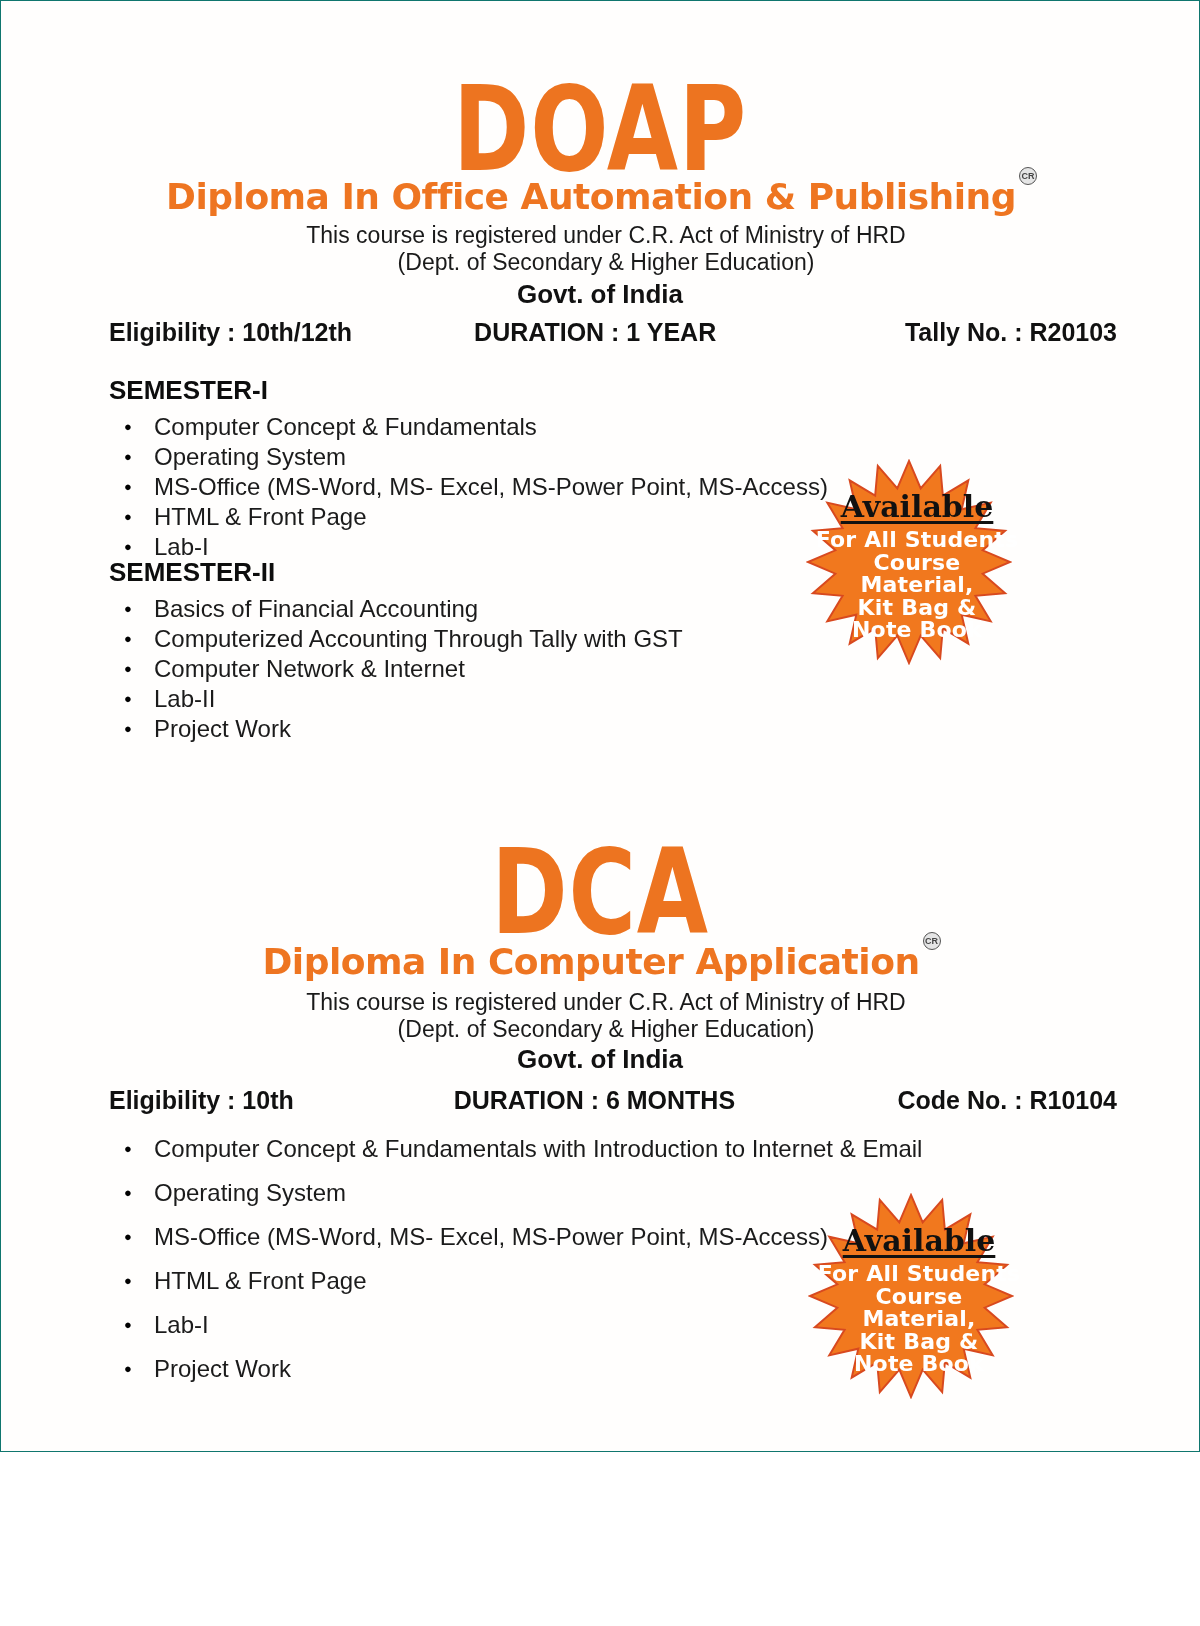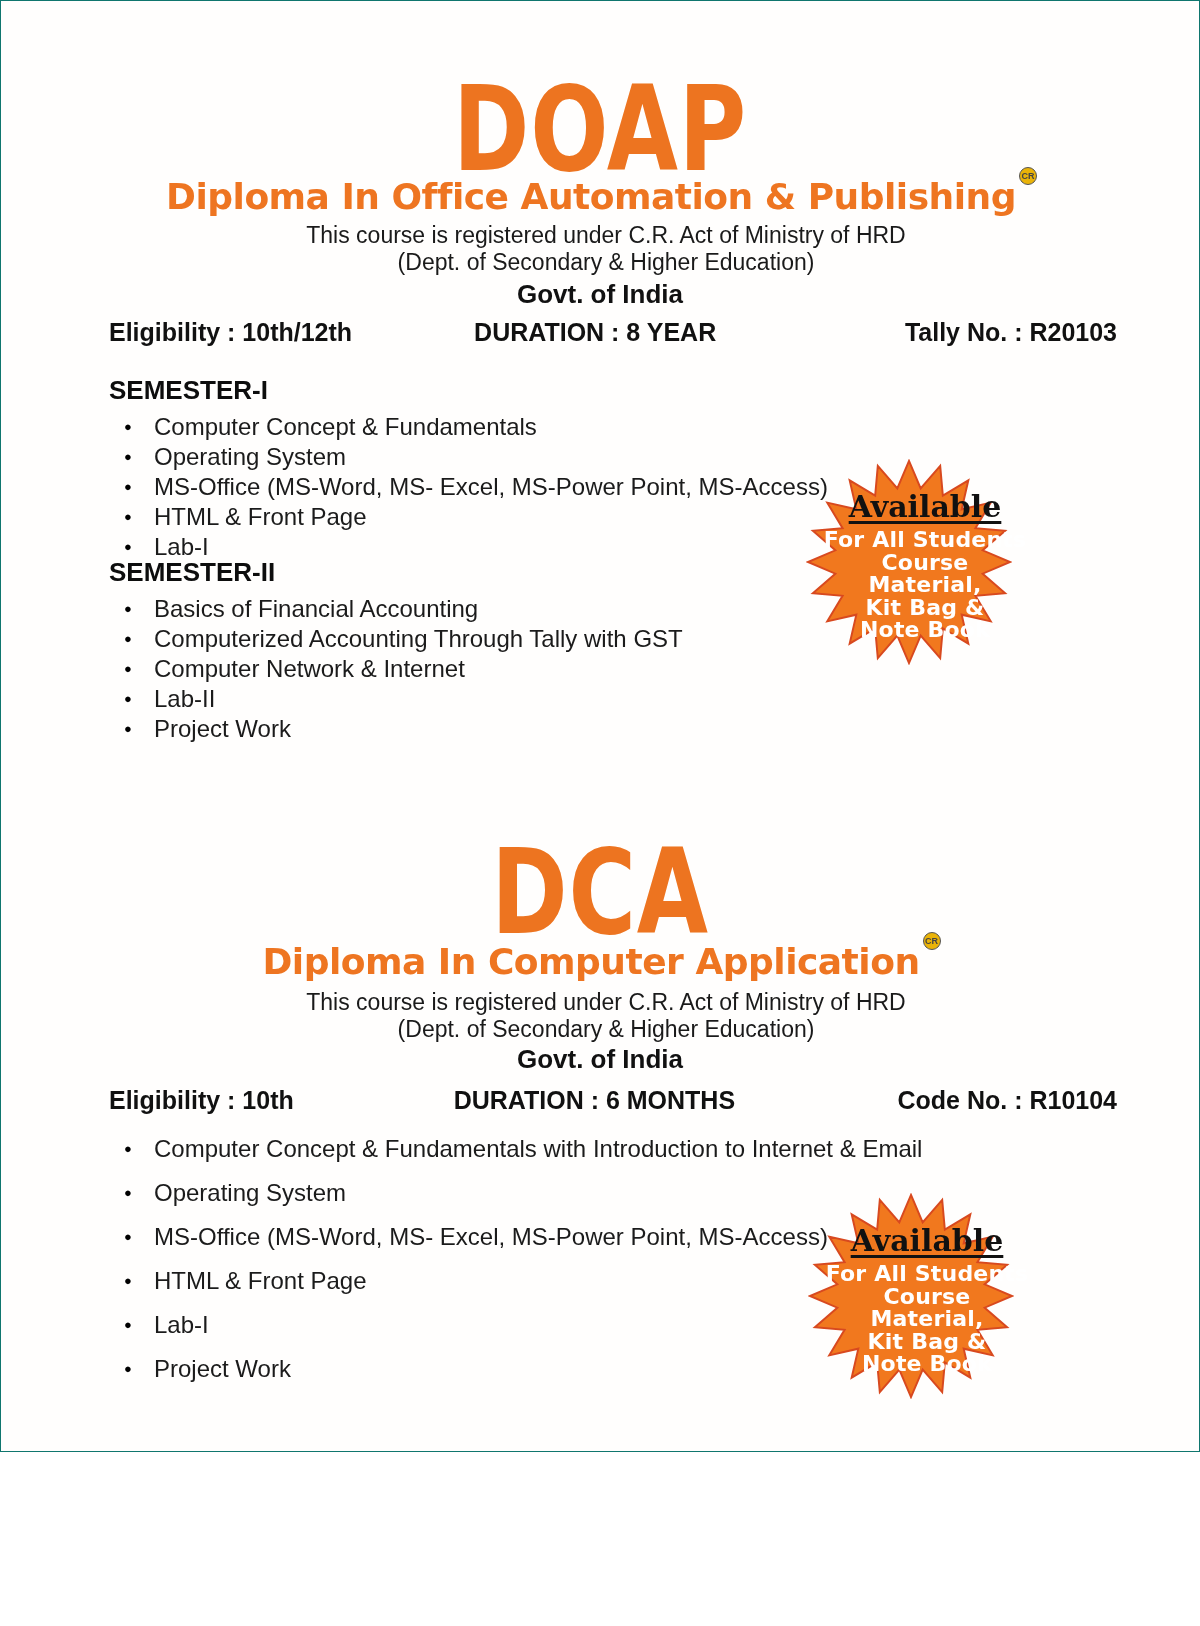--- a/index.html
+++ b/index.html
@@ -43,21 +43,21 @@
     color:#444;
     border:1.5px solid #555;
     border-radius:50%;
     width:16px;height:16px;
     line-height:16px;
     text-align:center;
     letter-spacing:0;
     vertical-align:top;
     position:relative;
     top:-10px;left:3px;
-    background:#eab308;
+    background:#e5e5e5;
   }
   .regline{font-size:23px;line-height:26px;color:#1a1a1a;margin-left:12px;}
   .govt{font-size:26px;line-height:28px;font-weight:bold;color:#111;}
   .info-row{height:30px;font-weight:bold;font-size:25px;color:#111;}
   .info-row .left{position:absolute;left:108px;top:0;}
   .info-row .mid{position:absolute;left:50%;transform:translateX(-52%);top:0;}
   .info-row .right{position:absolute;right:82px;top:0;}
   .sem-head{
     position:absolute;left:108px;
     font-weight:bold;font-size:26px;line-height:30px;color:#0d0d0d;margin:0;
@@ -77,21 +77,21 @@
   ul.lh44 li{line-height:44px;}
   ul.course-list li::before{
     content:"●";
     position:absolute;left:4px;top:0;
     font-size:13px;
     color:#000;
   }
   .badge{position:absolute;width:206px;height:206px;}
   .badge svg{position:absolute;left:0;top:0;width:100%;height:100%;}
   .badge-content{
-    position:absolute;left:16px;top:0;width:100%;
+    position:absolute;left:8px;top:0;width:100%;
     padding-top:32px;
     text-align:center;
   }
   .badge-title{
     font-family:"DejaVu Serif", serif;
     font-weight:bold;
     font-size:30px;
     line-height:32px;
     color:#111;
     text-decoration:underline;
@@ -120,21 +120,21 @@
     <div class="abs center-text" style="top:176px;">
       <span class="subtitle">Diploma In Office Automation &amp; Publishing</span><span class="cr-mark">CR</span>
     </div>
 
     <div class="abs center-text regline" style="top:221px;">This course is registered under C.R. Act of Ministry of HRD</div>
     <div class="abs center-text regline" style="top:248px;">(Dept. of Secondary &amp; Higher Education)</div>
     <div class="abs center-text govt" style="top:279px;">Govt. of India</div>
 
     <div class="abs info-row" style="top:317px;">
       <span class="left">Eligibility : 10th/12th</span>
-      <span class="mid">DURATION : 8 YEAR</span>
+      <span class="mid">DURATION : 1 YEAR</span>
       <span class="right">Tally No. : R20103</span>
     </div>
 
     <h2 class="sem-head" style="top:374px;">SEMESTER-I</h2>
     <ul class="course-list lh30" style="top:404px;">
       <li>Computer Concept &amp; Fundamentals</li>
       <li>Operating System</li>
       <li>MS-Office (MS-Word, MS- Excel, MS-Power Point, MS-Access)</li>
       <li>HTML &amp; Front Page</li>
       <li>Lab-I</li>

